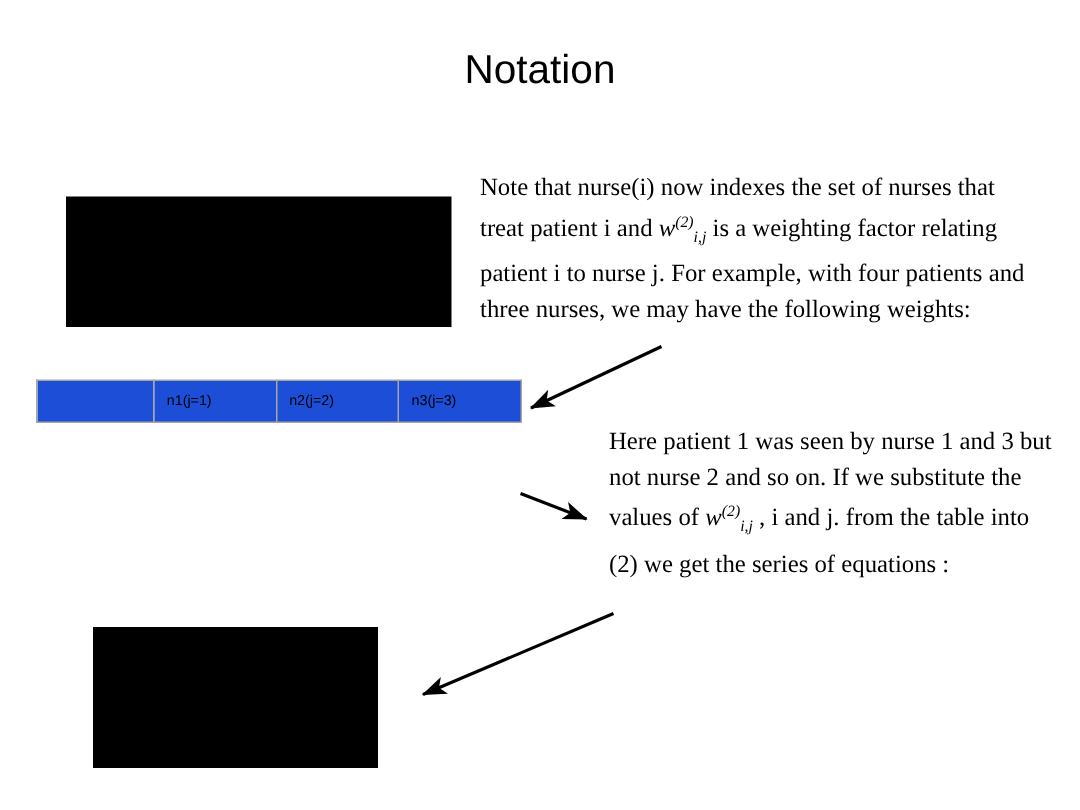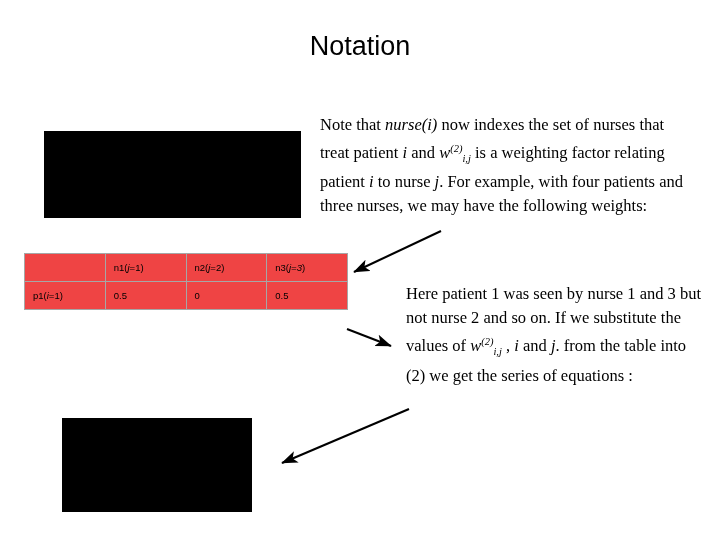--- a/index.html
+++ b/index.html
@@ -62,21 +62,21 @@
     top: 113px;
     width: 374px;
   }
   #here-text {
     left: 406px;
     top: 282px;
     width: 300px;
     line-height: 24px;
   }
 
-  .it { font-style: italic; }
+  .it { }
 
   
   .wsym {
     font-style: italic;
     white-space: nowrap;
   }
   .wsym .sup {
     font-size: 10.5px;
     font-style: italic;
     vertical-align: 6px;
@@ -99,21 +99,21 @@
     background: #ffffff;
   }
   #weights-table td,
   #weights-table th {
     border: 1px solid #a6a6a6;
     padding: 0 0 0 8px;
     height: 27px;
     text-align: left;
     font-weight: normal;
     vertical-align: middle;
-    background: #ef4444;
+    background: #1d4ed8;
   }
   #weights-table th { height: 27px; }
   #weights-table .col-rowhead { width: 78px; }
   #weights-table .col-data    { width: 78px; }
 
   
   .arrow-svg {
     position: absolute;
     left: 0;
     top: 0;
@@ -140,26 +140,20 @@
   <table id="weights-table">
     <thead>
       <tr>
         <th class="col-rowhead"></th>
         <th class="col-data"><span>n1(</span><span class="it">j</span><span>=1)</span></th>
         <th class="col-data"><span>n2(</span><span class="it">j</span><span>=2)</span></th>
         <th class="col-data"><span>n3(</span><span class="it">j=3</span><span>)</span></th>
       </tr>
     </thead>
     <tbody>
-      <tr>
-        <td><span>p1(</span><span class="it">i</span><span>=1)</span></td>
-        <td>0.5</td>
-        <td>0</td>
-        <td>0.5</td>
-      </tr>
     </tbody>
   </table>
 
   <svg class="arrow-svg" viewBox="0 0 720 540" xmlns="http://www.w3.org/2000/svg">
     <defs>
       <marker id="ah" markerWidth="9" markerHeight="9" refX="7.4" refY="3.1" orient="auto" markerUnits="strokeWidth">
         <path d="M0,0.2 L7.8,3.1 L0,6.0 L1.9,3.1 Z" fill="#000000"></path>
       </marker>
     </defs>
     <g id="arrow-group" stroke="#000000" stroke-width="2.1" fill="none">

